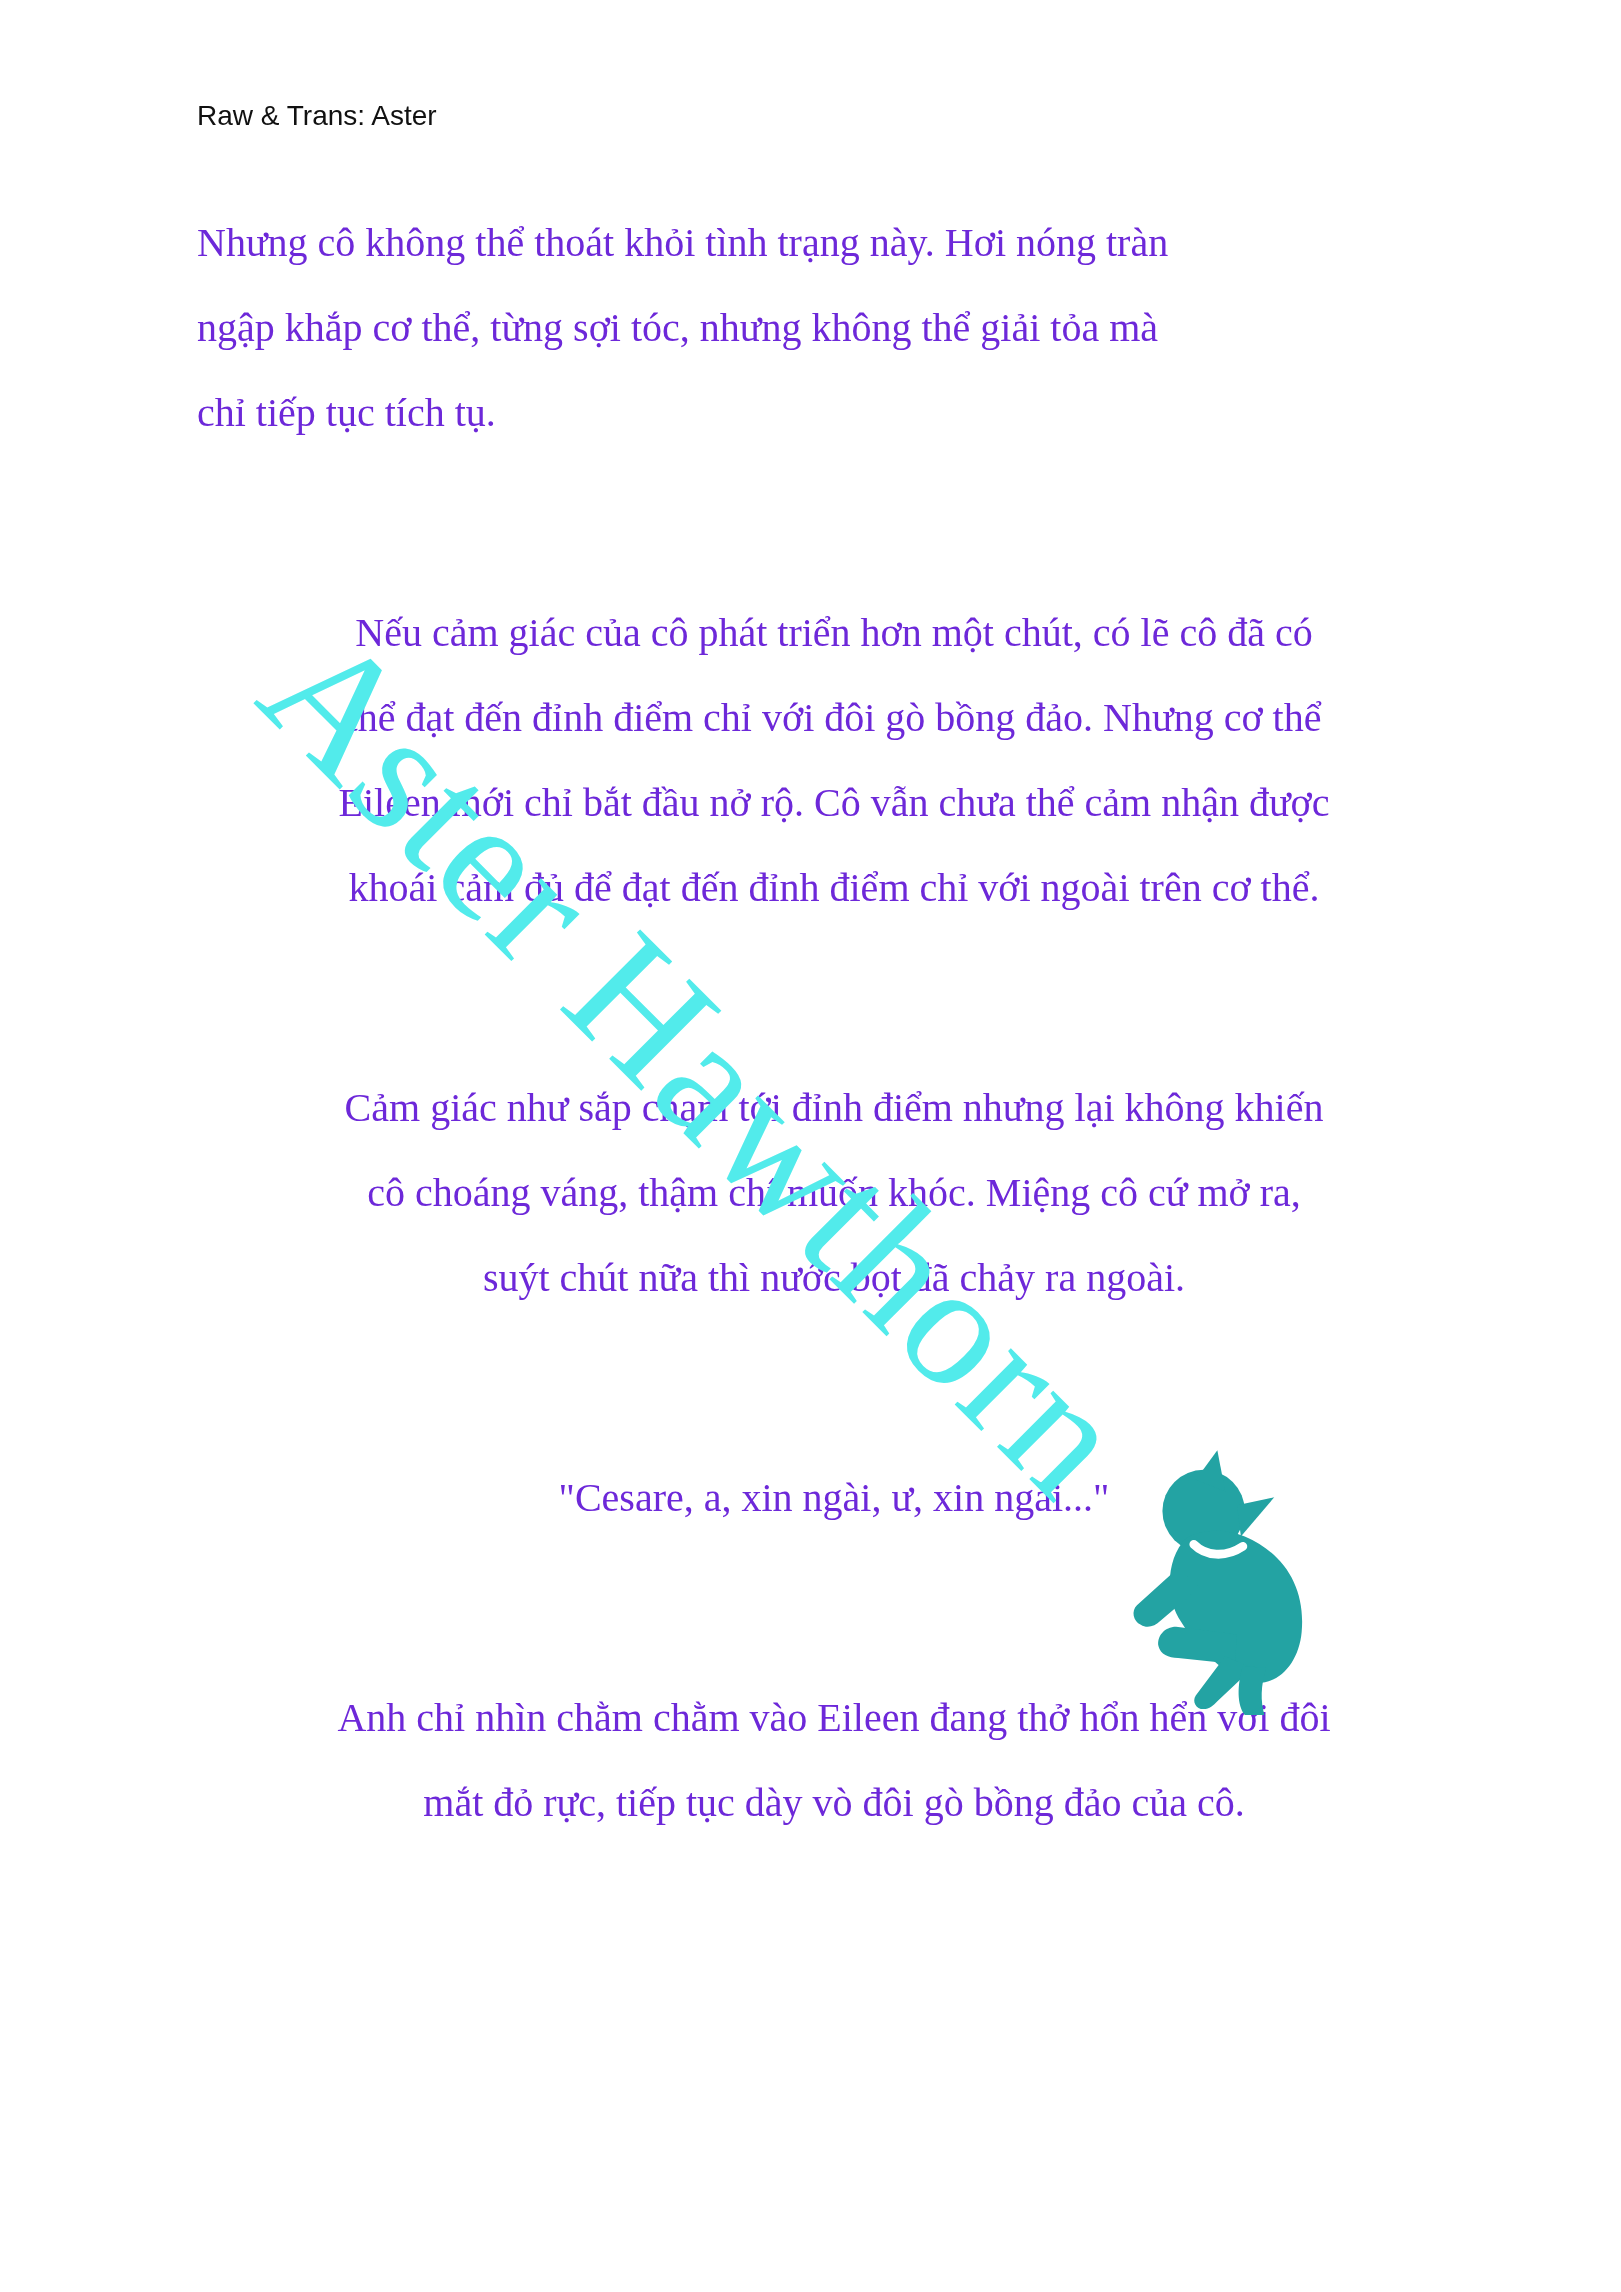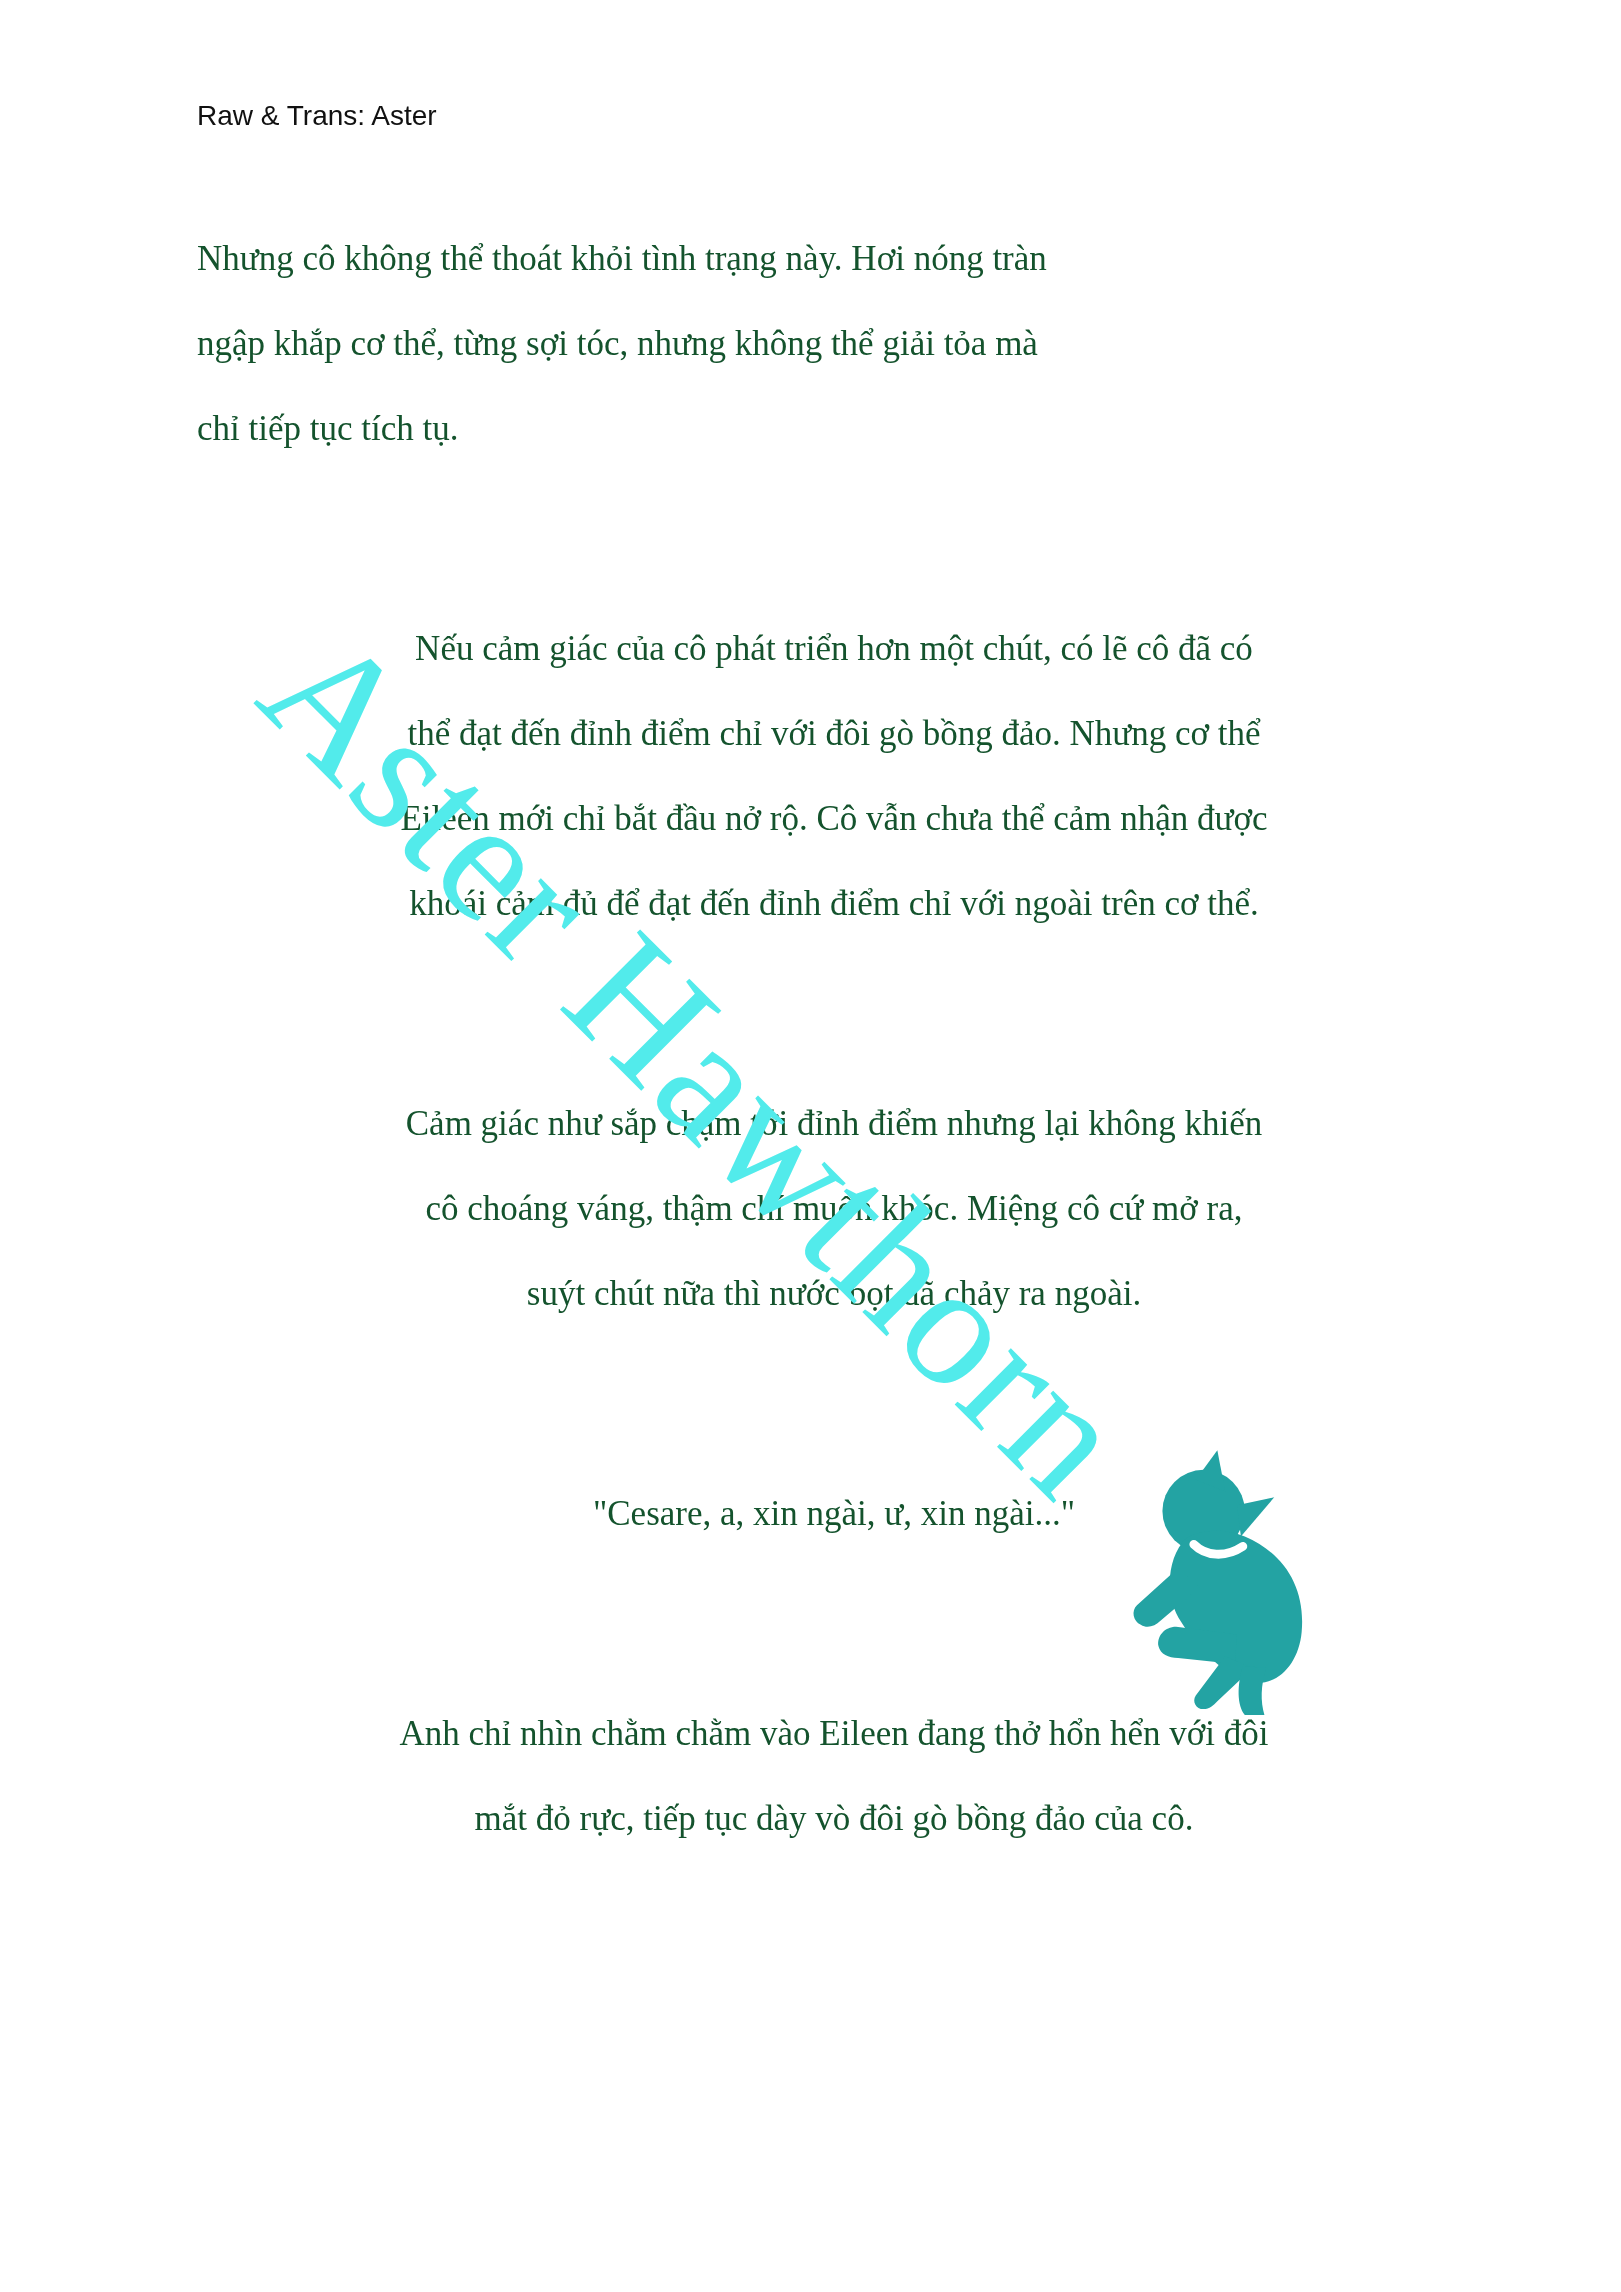--- a/index.html
+++ b/index.html
@@ -4,22 +4,22 @@
   <style>
     html, body { margin: 0; padding: 0; background: #ffffff; }
     body { width: 1621px; height: 2293px; position: relative; overflow: hidden; }
     .page { position: absolute; inset: 0; background: #ffffff; }
     .header {
       position: absolute; left: 197px; top: 99px;
       font-family: "Liberation Sans", sans-serif; font-size: 28px; color: #111;
       line-height: 33px; white-space: nowrap; text-align: right;
     }
     .body-text {
-      position: absolute; left: 197px; top: 216px; width: 1274px;
-      font-family: "Liberation Serif", serif; font-size: 35px; color: #14532d;
+      position: absolute; left: 197px; top: 200px; width: 1274px;
+      font-family: "Liberation Serif", serif; font-size: 40px; color: #6d28d9;
       line-height: 85px;
     }
     .para { margin: 0; white-space: nowrap; }
     .para + .para { margin-top: 135px; text-align: center; }
     .line { display: block; }
     .watermark {
       position: absolute; left: 696px; top: 1063px;
       transform: translate(-50%, -50%) rotate(45deg);
       font-family: "Liberation Serif", serif; font-size: 173px;
       color: #52ebeb; white-space: nowrap; line-height: 1;

